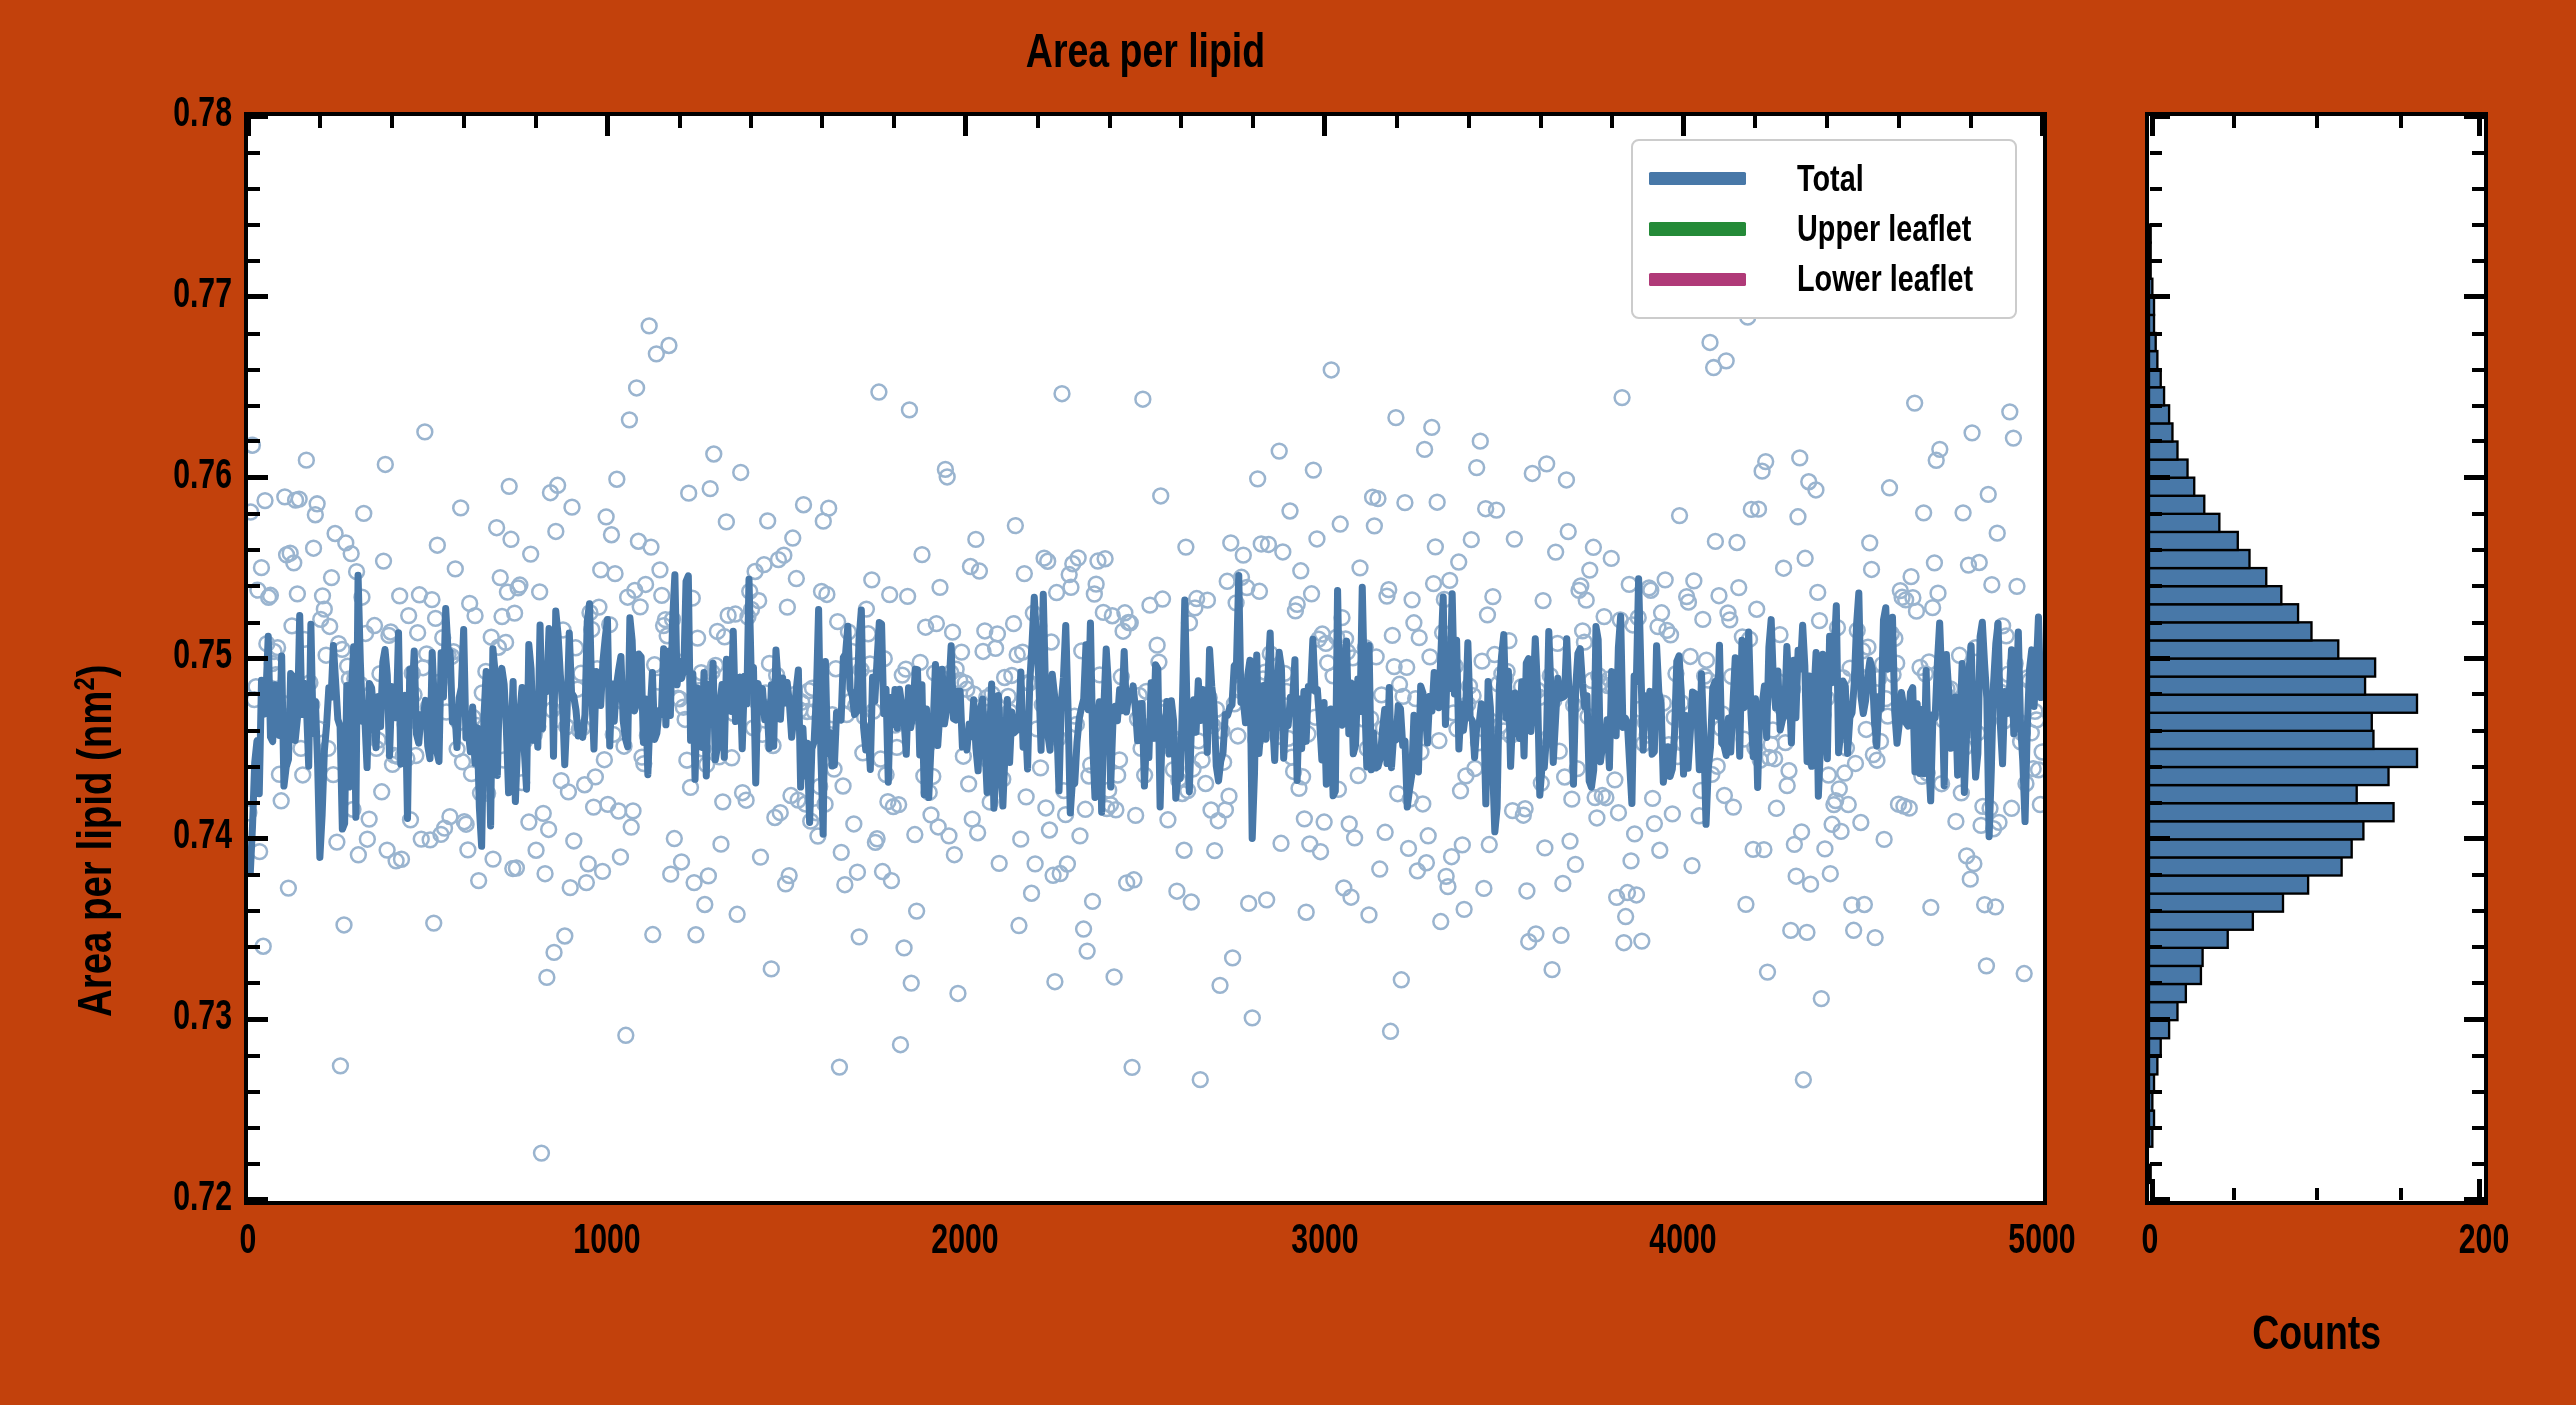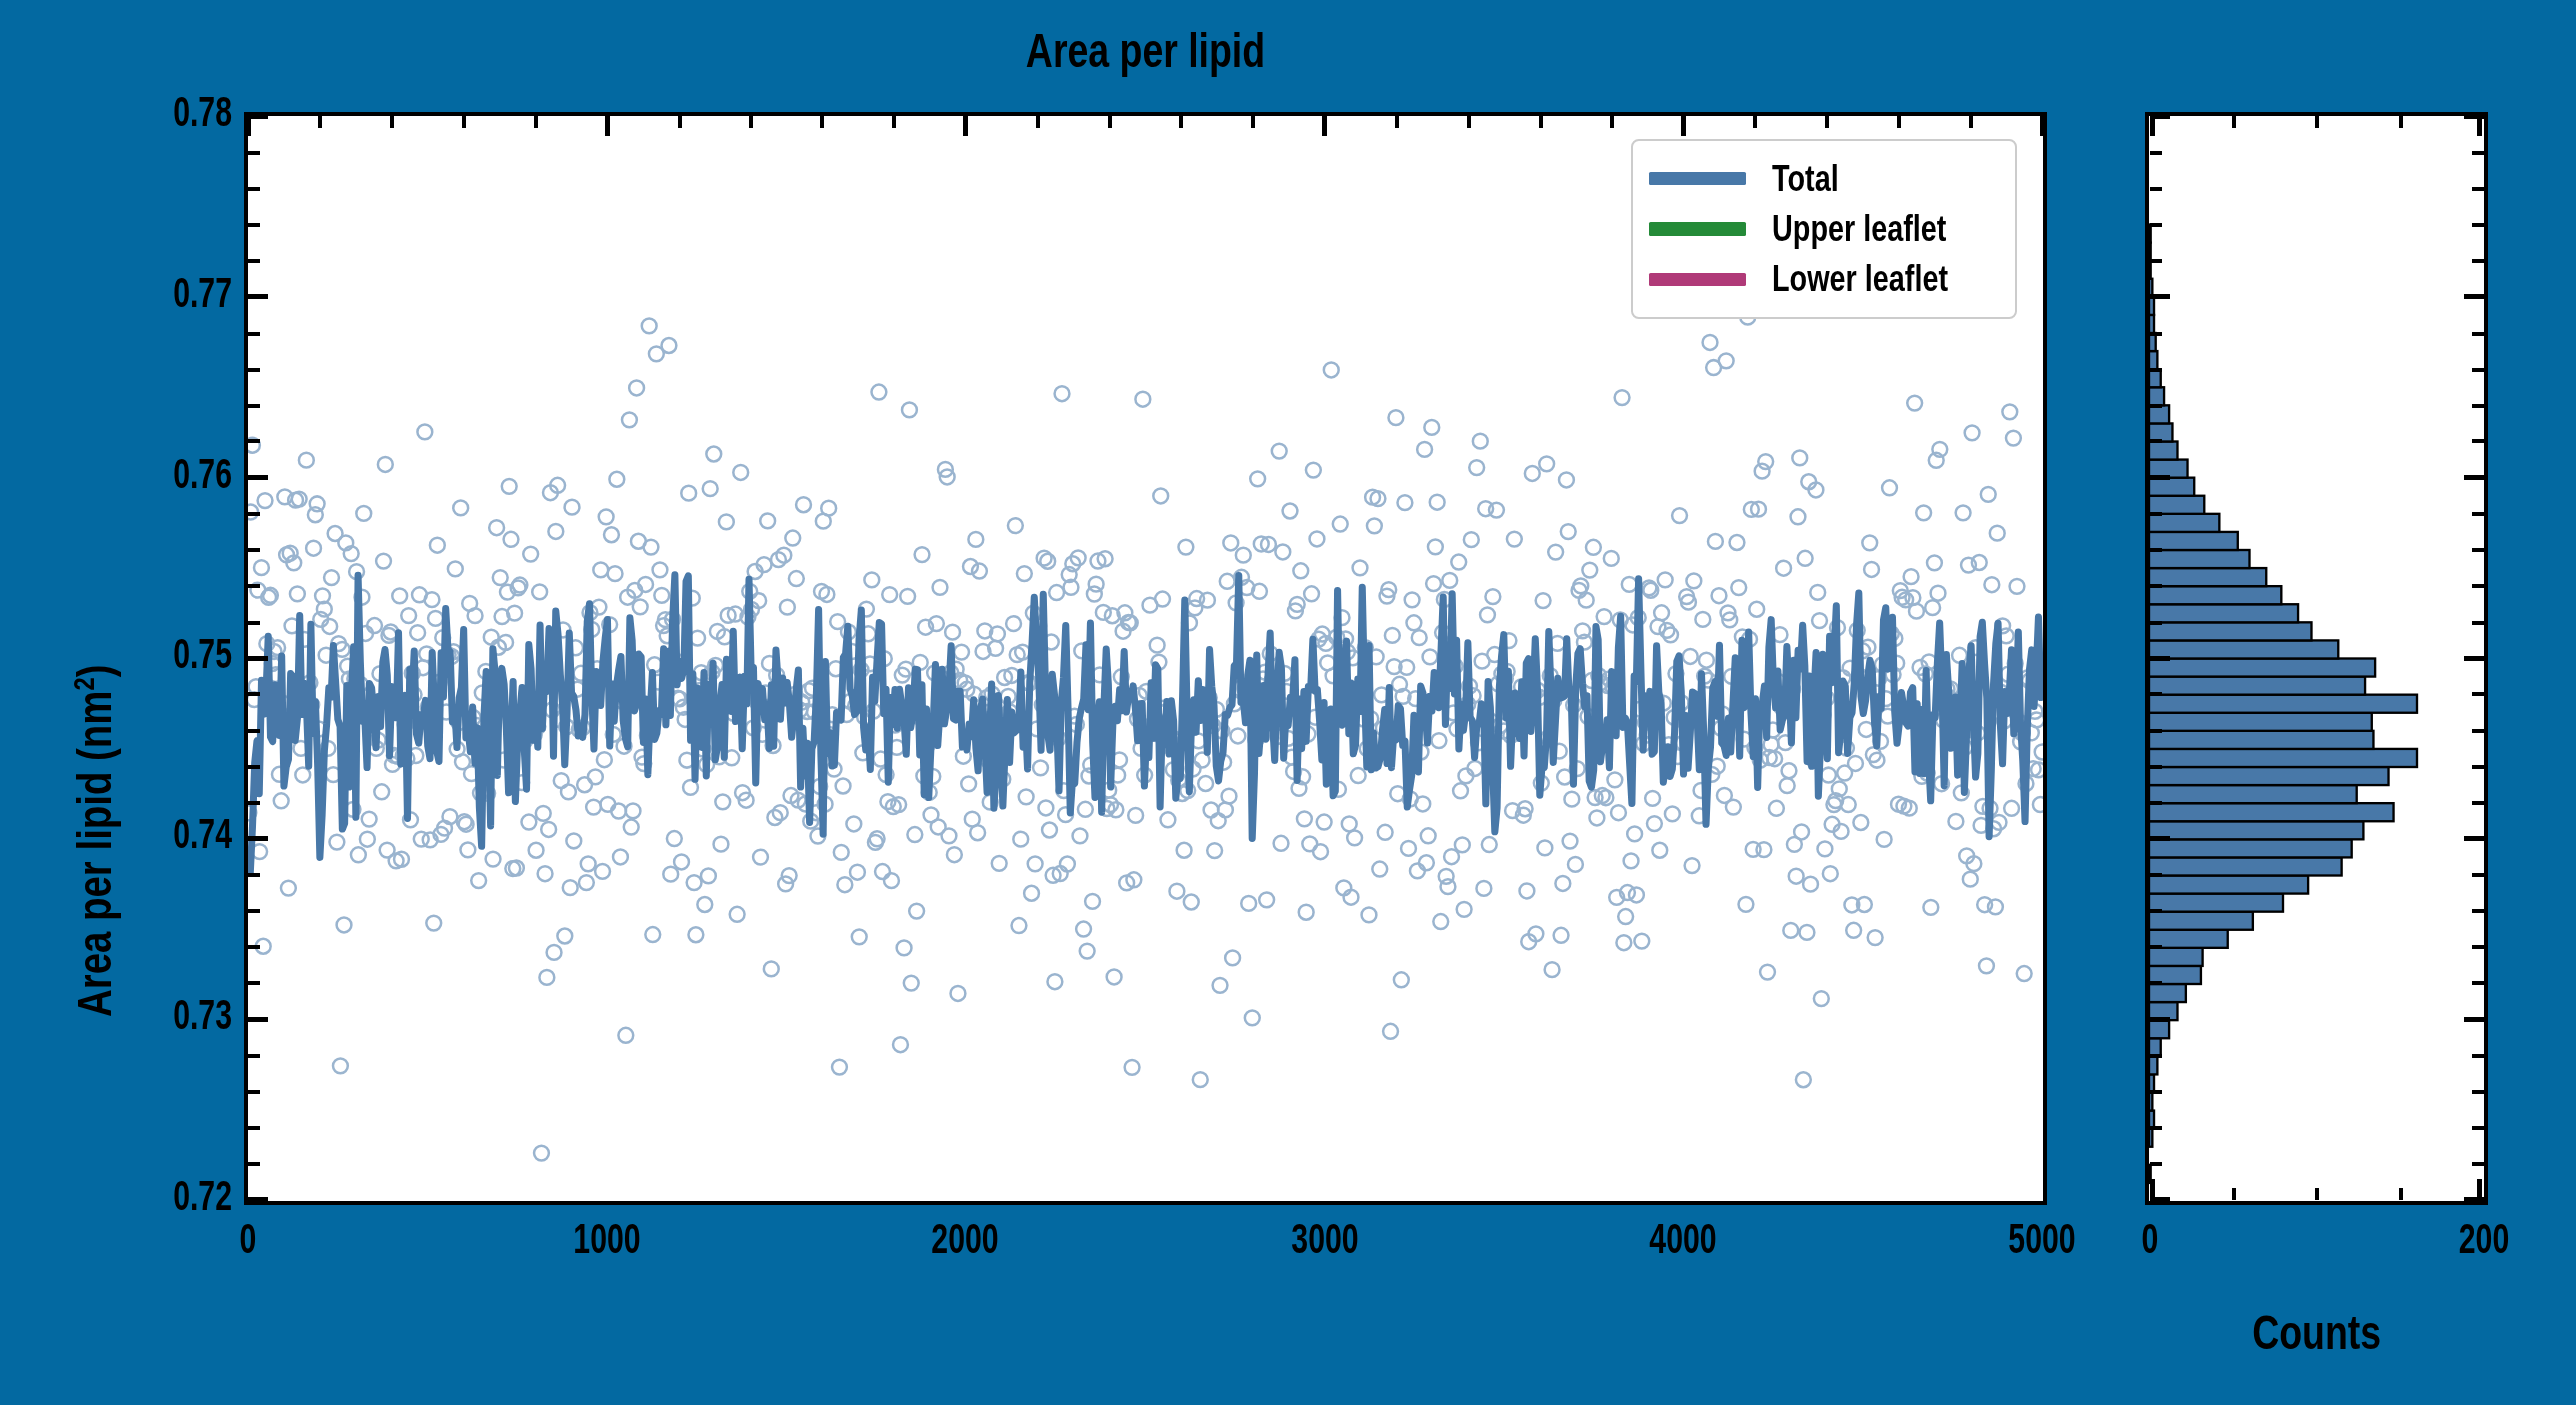--- a/index.html
+++ b/index.html
@@ -1,17 +1,17 @@
 <!DOCTYPE html>
 <html style="font-size:12.5px"><head>
 <meta charset="utf-8">
 <style>
   html,body{margin:0;padding:0;background:#ffffff;}
   body{width:2576px;height:1405px;font-family:"Liberation Sans",sans-serif;overflow:hidden;}
-  #figure{position:relative;width:2576px;height:1405px;background:#0369a1;}
+  #figure{position:relative;width:2576px;height:1405px;background:#c2410c;}
 
   .ttl{
     position:absolute;left:244px;top:23.4px;width:1803px;
     text-align:center;font-size:48px;font-weight:bold;color:#000;
     font-family:"Liberation Sans Narrow","Liberation Sans",sans-serif;
     transform:scaleX(.78);transform-origin:center top;white-space:nowrap;
   }
 
   
   .axes{position:absolute;box-sizing:border-box;border:4.7px solid #000;background:#fff;}
@@ -53,21 +53,21 @@
   }
   #xlabel-hist span{display:inline-block;transform:scaleX(.78);transform-origin:center;}
   sup{font-size:.62em;vertical-align:super;}
 
   
   #legend{
     position:absolute;left:1631px;top:139px;width:386px;height:180px;
     box-sizing:border-box;background:#fff;border:2.3px solid #cccccc;border-radius:7.8px;
     padding:12.5px 15.6px;display:flex;flex-direction:column;justify-content:space-around;
   }
-  .lgrow{display:flex;align-items:center;height:41px;}
+  .lgrow{display:flex;align-items:center;height:41px;gap:25px;}
   .lgswatch{width:97px;height:13.3px;border-radius:1.6px;flex:0 0 auto;}
   .lgtext{
     margin-left:26.5px;font-size:36px;font-weight:bold;color:#000;
     font-family:"Liberation Sans Narrow","Liberation Sans",sans-serif;
     white-space:nowrap;transform:scaleX(.8);transform-origin:left center;
   }
 </style>
 </head>
 <body>
 

